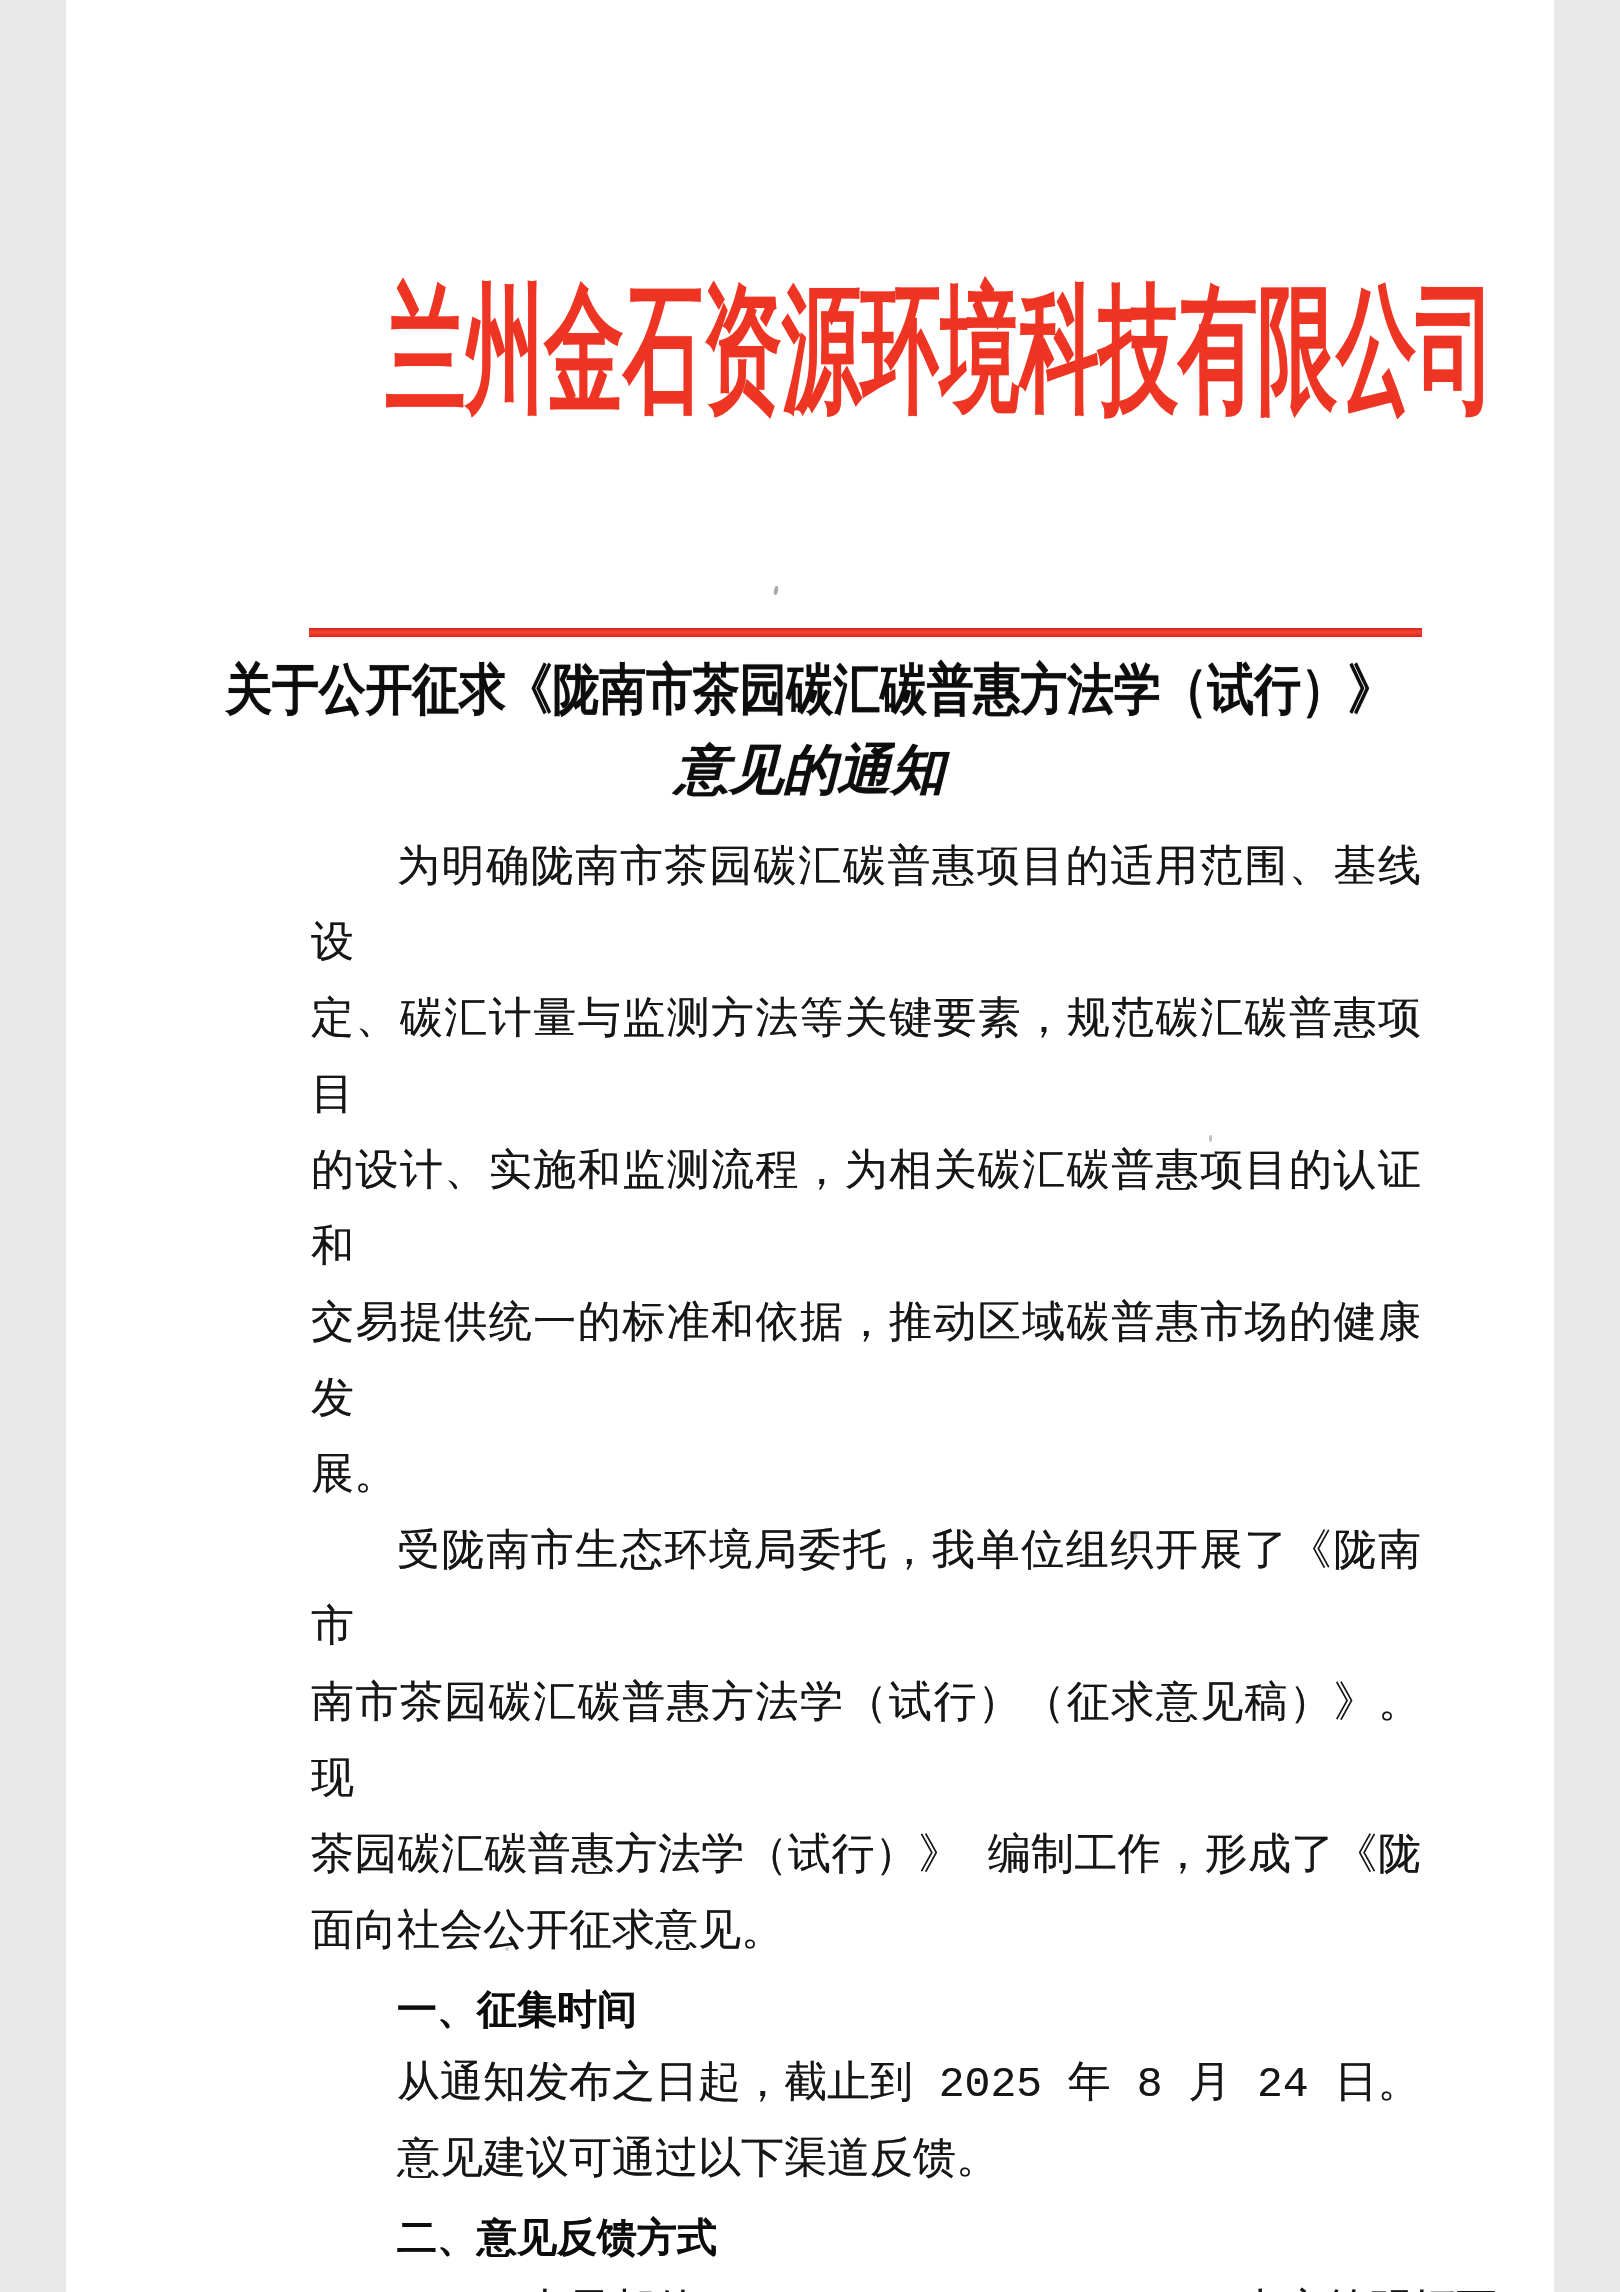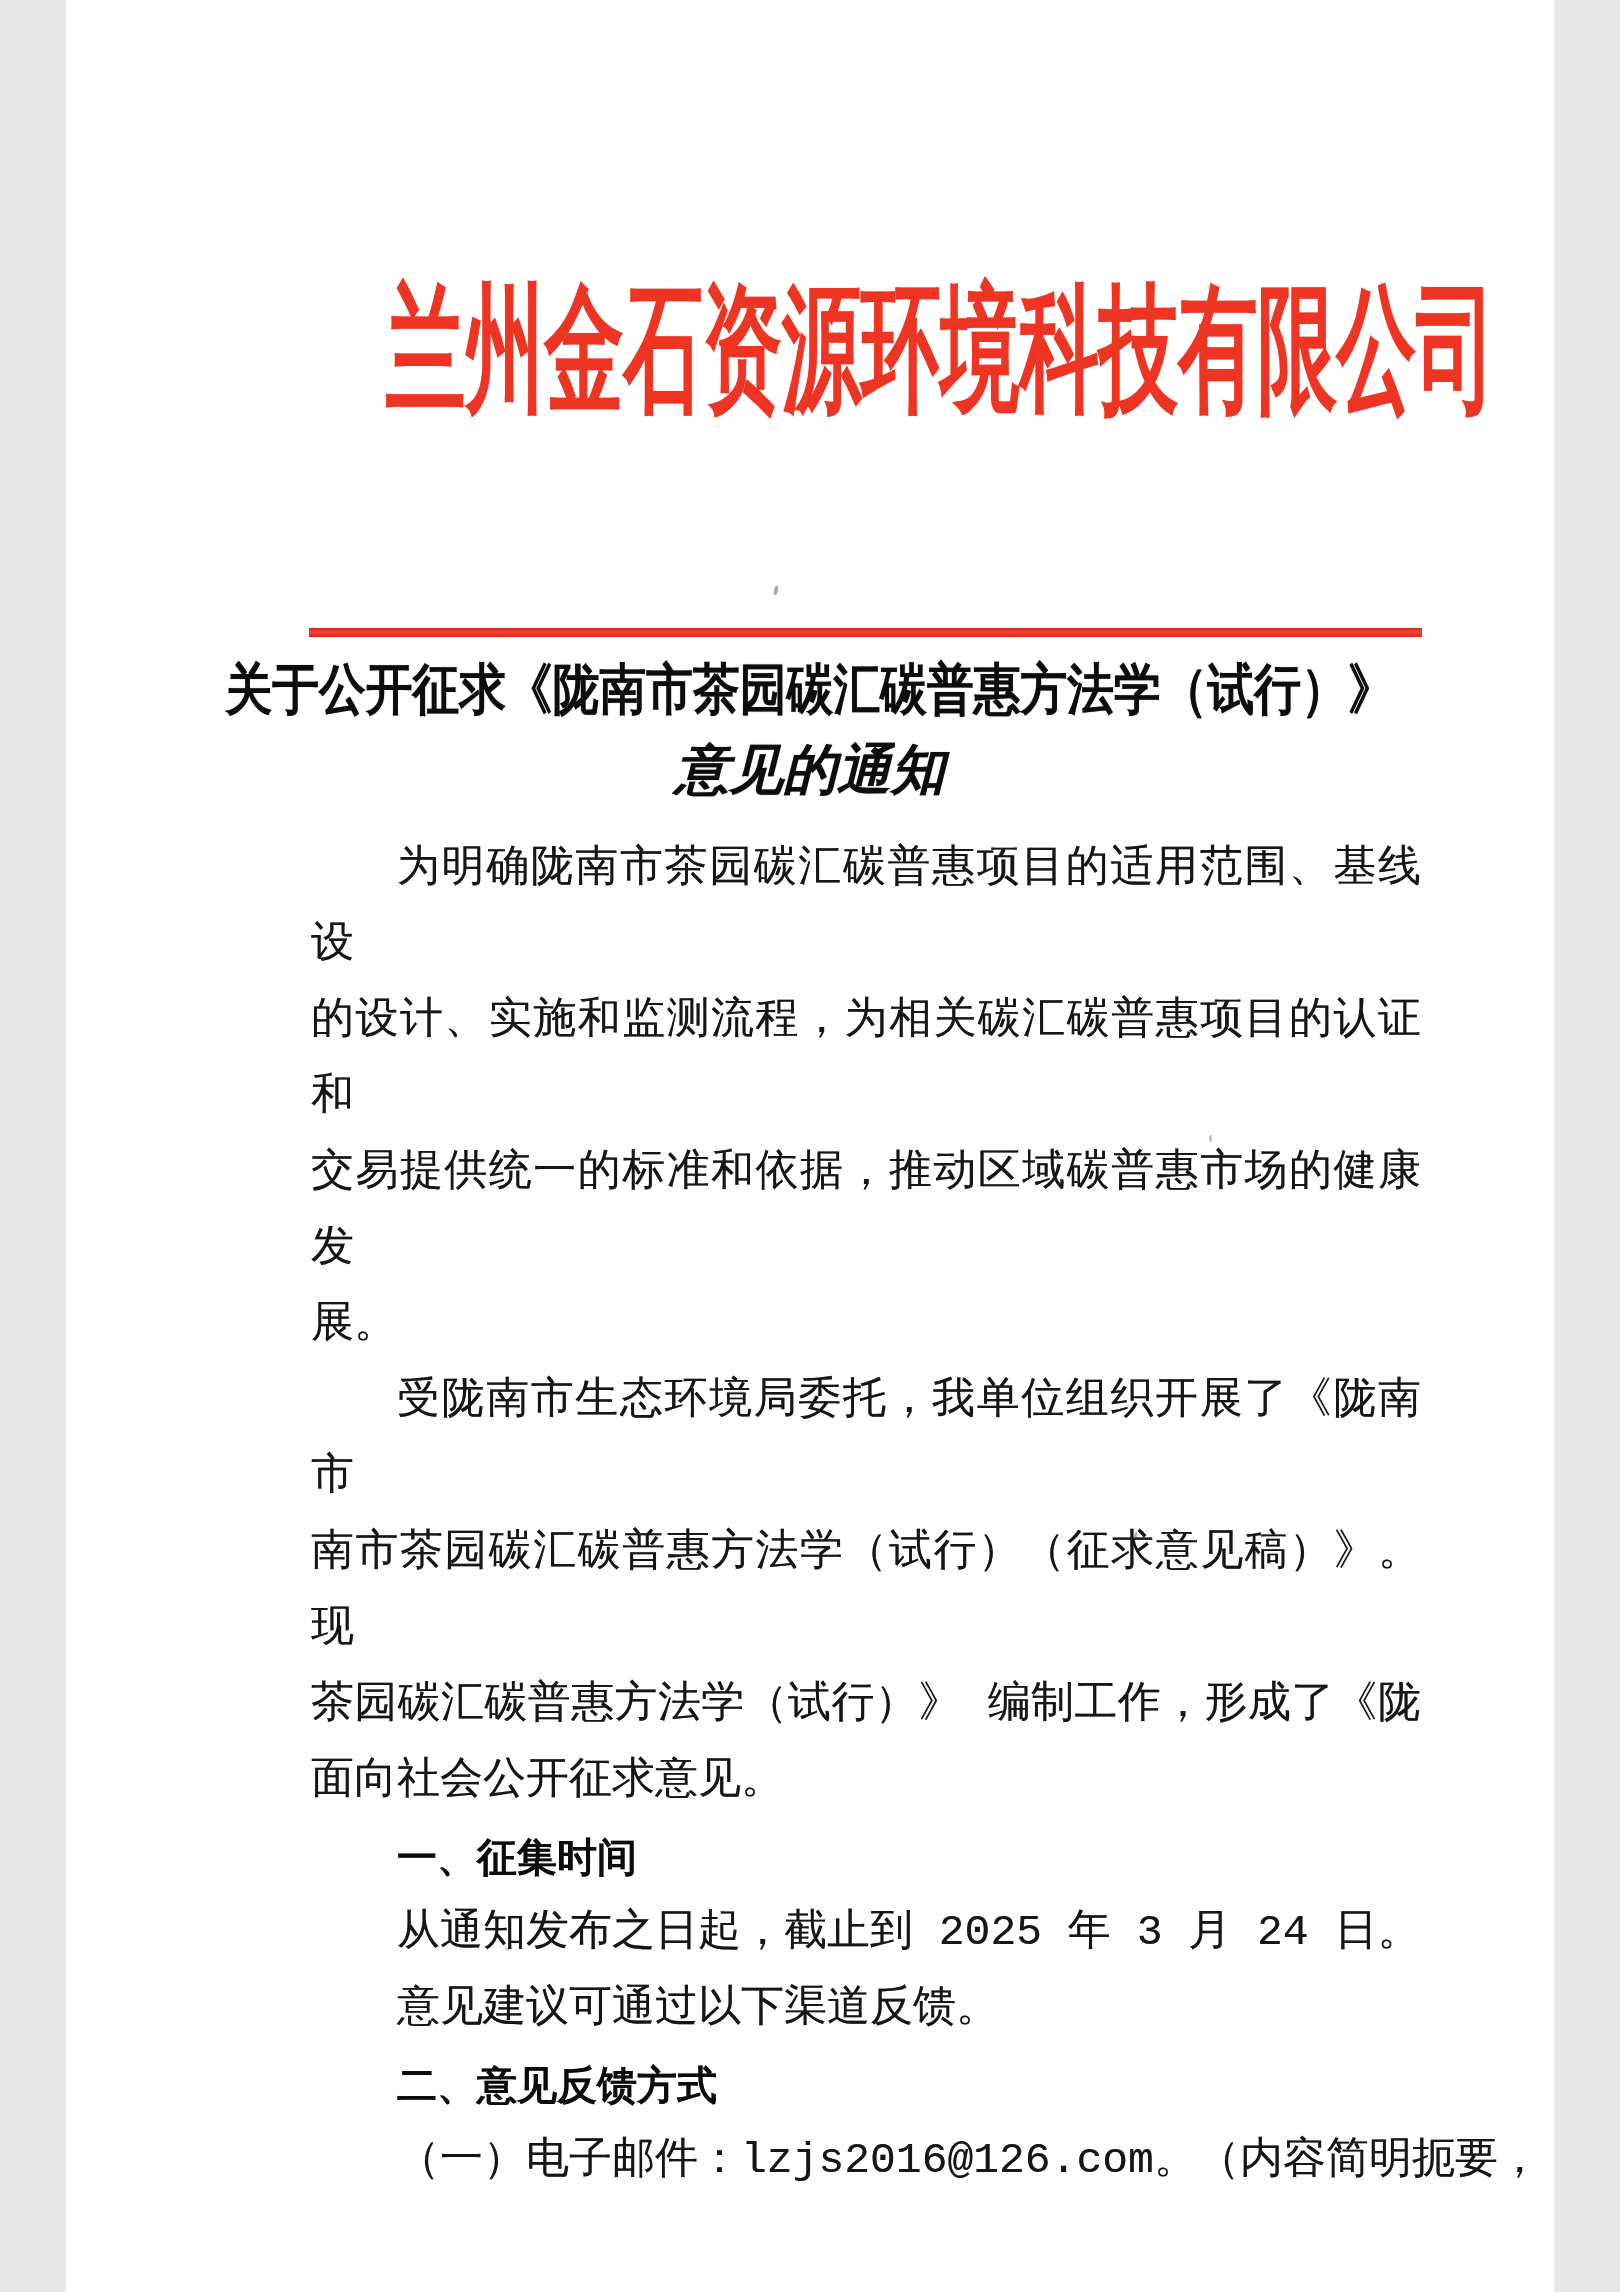--- a/index.html
+++ b/index.html
@@ -112,29 +112,30 @@
 
   <h1 class="company">兰州金石资源环境科技有限公司</h1>
 
   <div class="redline"></div>
 
   <div class="doc-title l1">关于公开征求《陇南市茶园碳汇碳普惠方法学（试行）》</div>
   <div class="doc-title l2">意见的通知</div>
 
   <div class="body-block">
     <div class="line in j">为明确陇南市茶园碳汇碳普惠项目的适用范围、基线设</div>
+    <div class="line j">定、碳汇计量与监测方法等关键要素，规范碳汇碳普惠项目</div>
     <div class="line j">的设计、实施和监测流程，为相关碳汇碳普惠项目的认证和</div>
     <div class="line j">交易提供统一的标准和依据，推动区域碳普惠市场的健康发</div>
     <div class="line">展。</div>
     <div class="line in j">受陇南市生态环境局委托，我单位组织开展了《陇南市</div>
     <div class="line j">南市茶园碳汇碳普惠方法学（试行）（征求意见稿）》。现</div>
     <div class="line j">茶园碳汇碳普惠方法学（试行）》 编制工作，形成了《陇</div>
     <div class="line">面向社会公开征求意见。</div>
     <div class="line in h">一、征集时间</div>
-    <div class="line in">从通知发布之日起，截止到 2025 年 3 月 24 日。</div>
+    <div class="line in">从通知发布之日起，截止到 2025 年 8 月 24 日。</div>
     <div class="line in">意见建议可通过以下渠道反馈。</div>
     <div class="line in h">二、意见反馈方式</div>
     <div class="line in"><span>（一）电子邮件：</span><span>lzjs2016@126.com</span><span>。（内容简明扼要，</span></div>
   </div>
 
   <div class="speck s1"></div>
   <div class="speck s2"></div>
   <div class="speck s3"></div>
   <div class="speck s4"></div>
 

